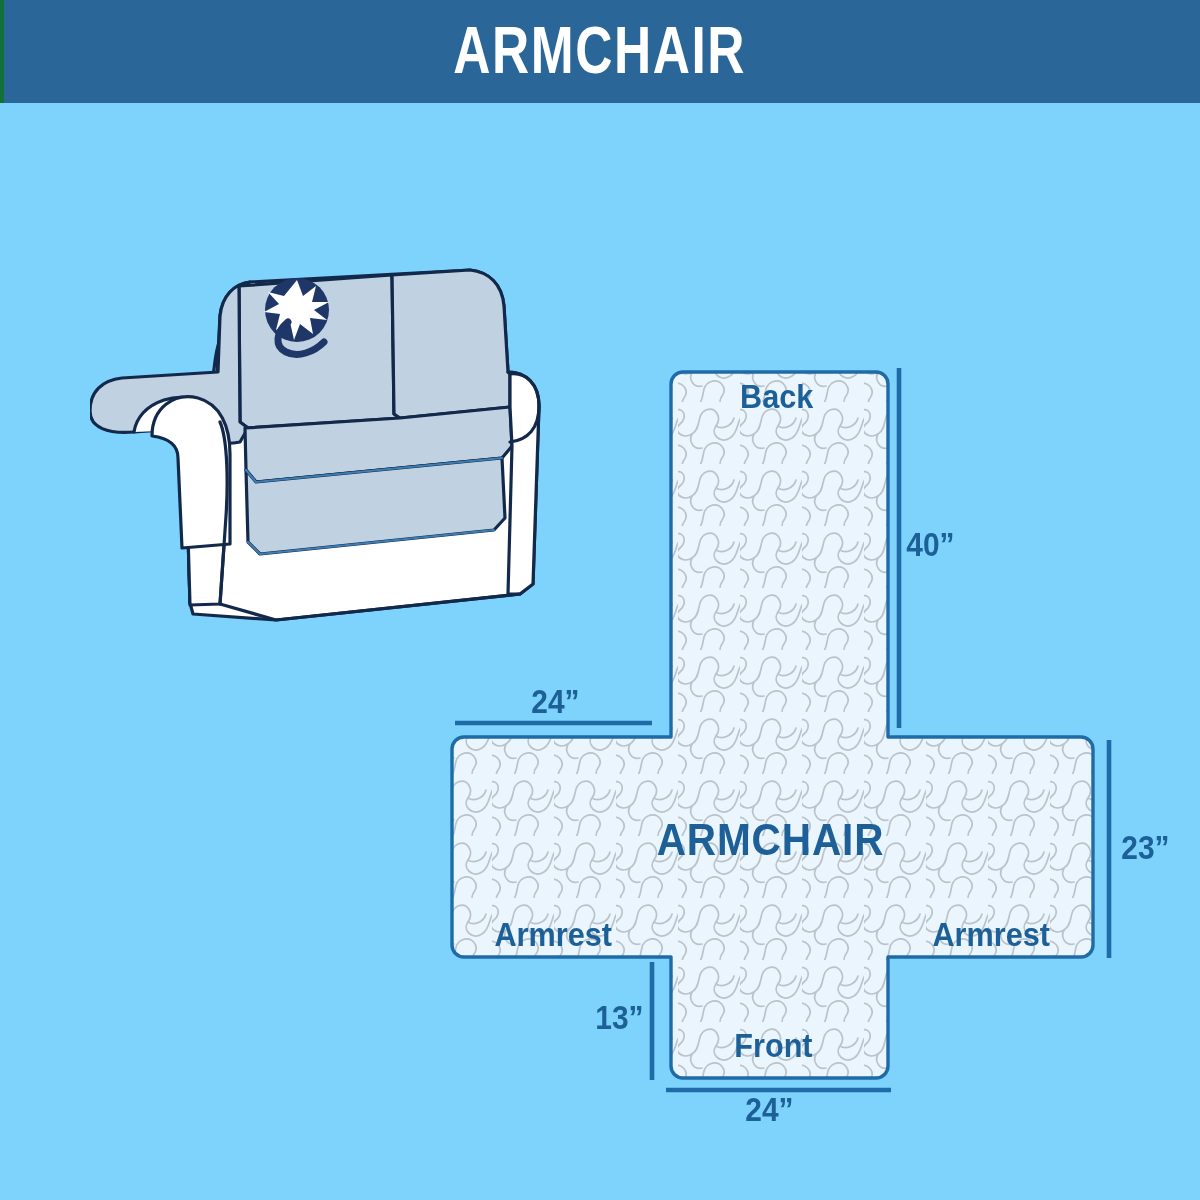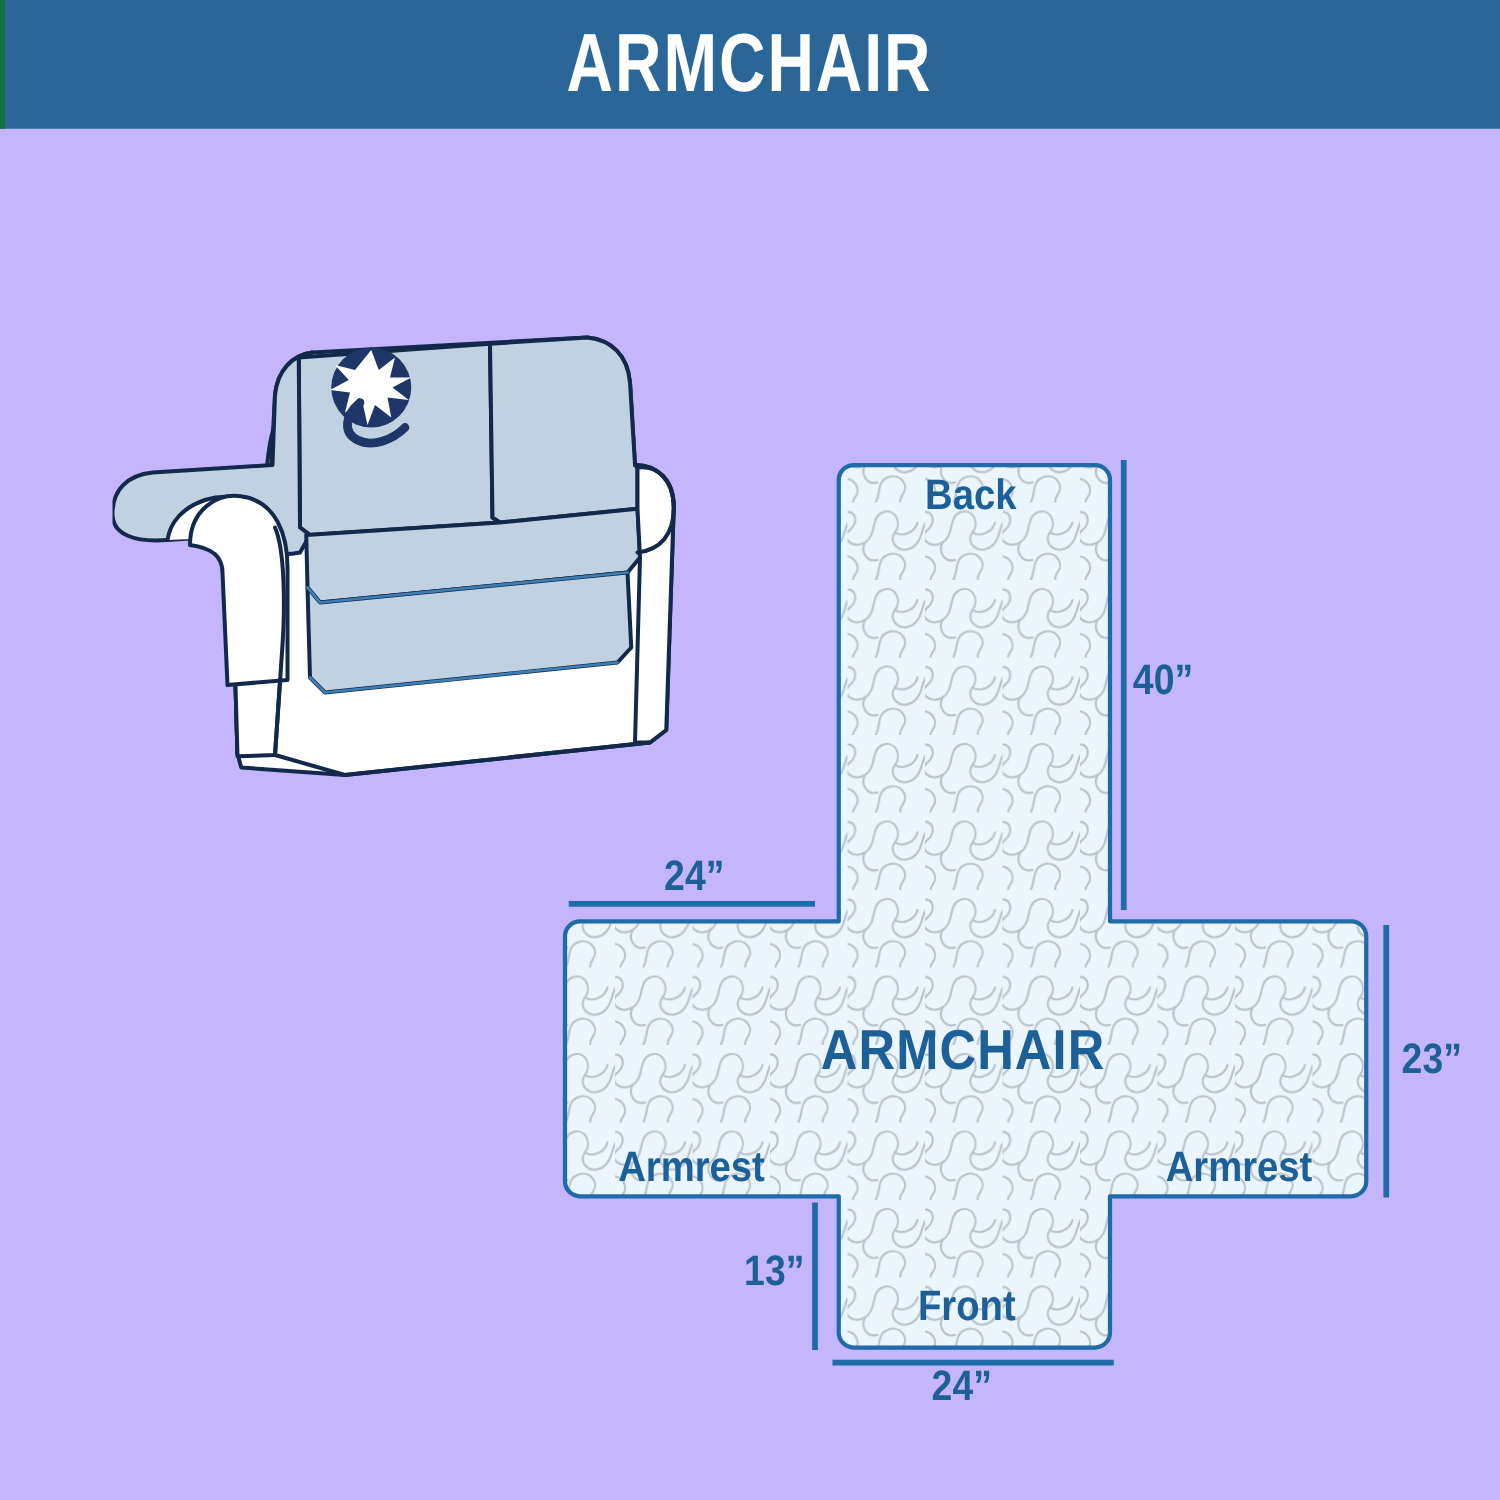--- a/index.html
+++ b/index.html
@@ -3,21 +3,21 @@
 <meta charset="utf-8">
 <style>
   html,body{margin:0;padding:0;}
   body{
     width:1200px;height:1200px;
     background:#ffffff;
     font-family:"Liberation Sans", sans-serif;
     overflow:hidden;
     position:relative;
   }
-  #page{position:absolute;inset:0;width:1200px;height:1200px;background:#c4b5fd;text-align:right;}
+  #page{position:absolute;inset:0;width:1200px;height:1200px;background:#7dd3fc;text-align:right;}
 
   
   .header{
     position:absolute;left:0;top:0;width:1200px;height:103px;
     background:#2a6698;
     display:flex;align-items:center;justify-content:center;
   }
   .header-edge{
     position:absolute;left:0;top:0;width:4px;height:103px;
     background:#137038;

